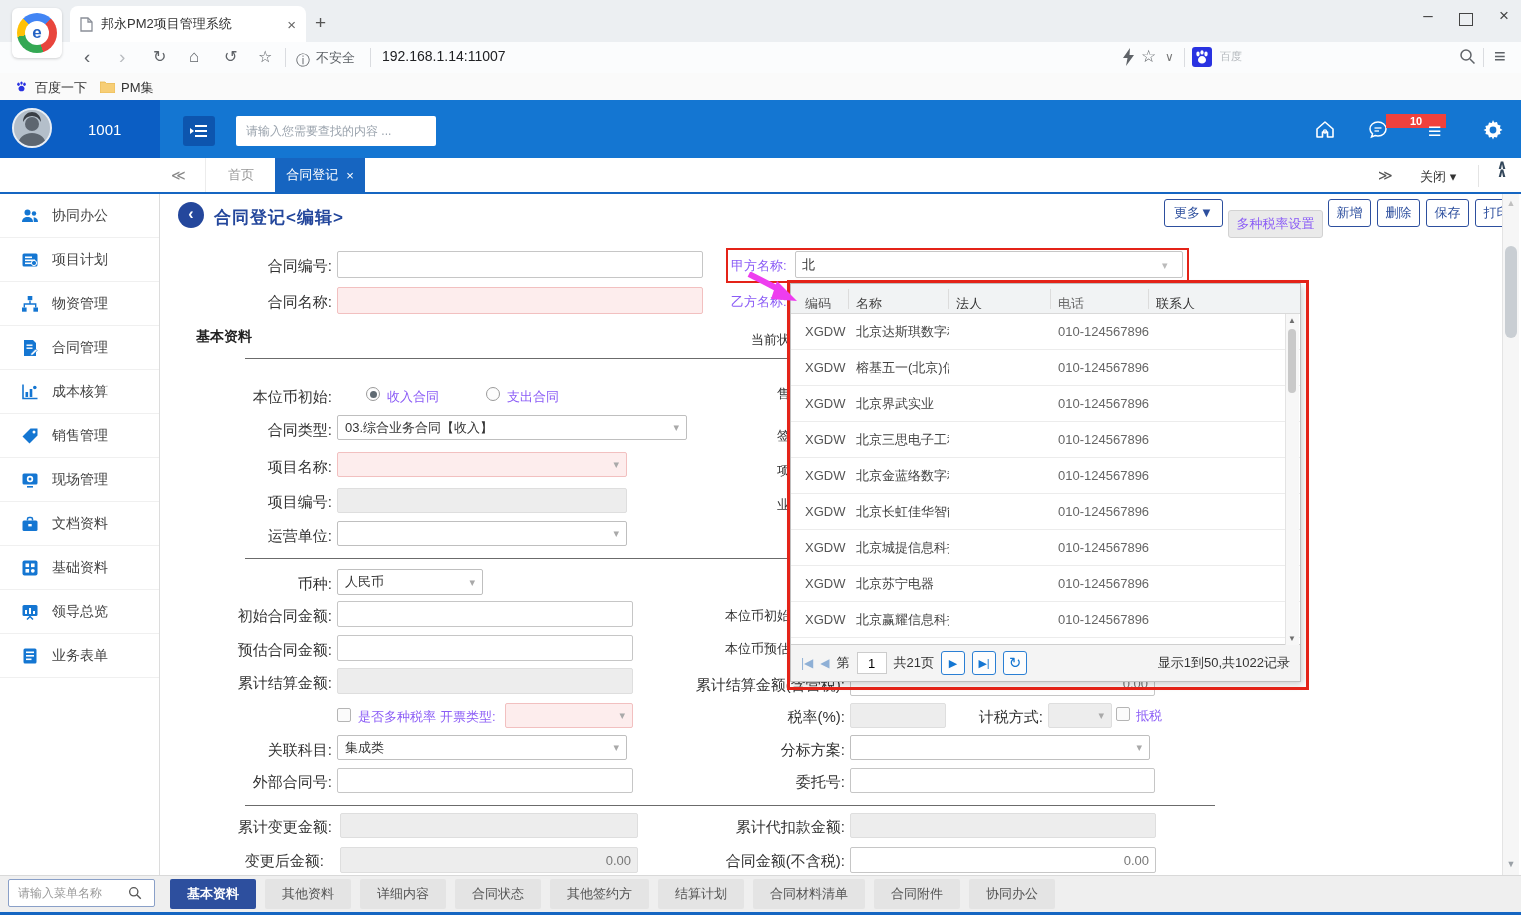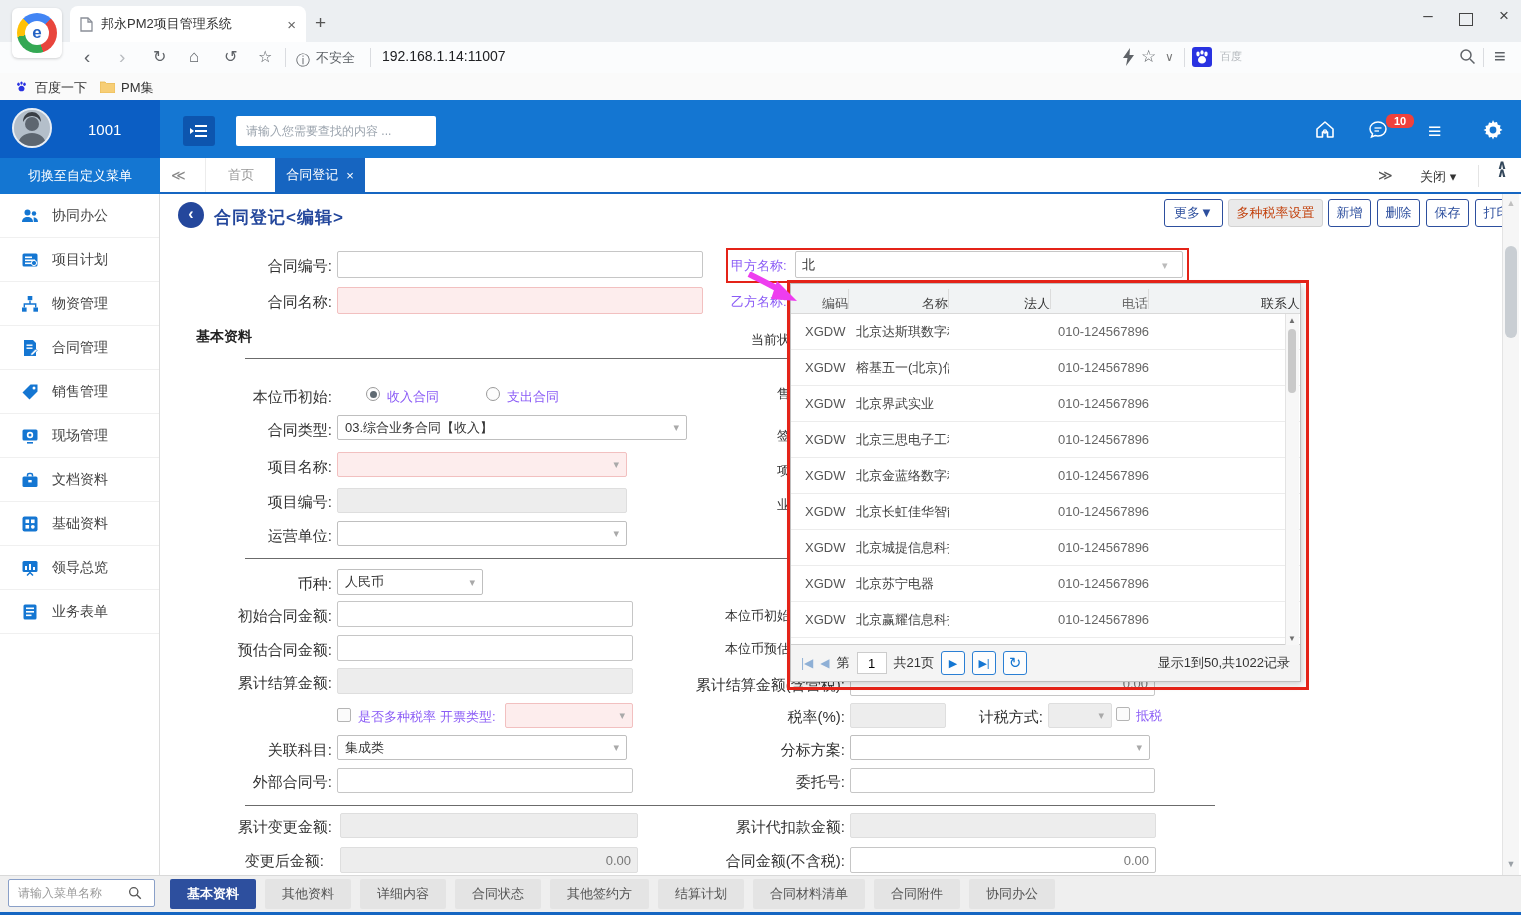--- a/index.html
+++ b/index.html
@@ -18,21 +18,21 @@
   .bookrow{position:absolute;left:0;top:73px;width:1521px;height:27px;background:#fafafa;border-bottom:1px solid #e6e6e6;}
   .bktxt{position:absolute;top:79px;font-size:13px;color:#333;}
   
   .apphdr{position:absolute;left:0;top:100px;width:1521px;height:58px;background:#1476d2;}
   .appleft{position:absolute;left:0;top:100px;width:160px;height:58px;background:#0b5ec4;}
   .avatar{position:absolute;left:12px;top:108px;width:40px;height:40px;border-radius:50%;background:#cfd6df;overflow:hidden;border:2px solid #e8eef5;box-sizing:border-box;}
   .uid{position:absolute;left:88px;top:121px;color:#fff;font-size:15px;}
   .togglebtn{position:absolute;left:183px;top:116px;width:32px;height:30px;background:#0d55ae;border-radius:3px;display:flex;align-items:center;justify-content:center;}
   .hsearch{position:absolute;left:236px;top:116px;width:200px;height:30px;border-radius:2px;border:none;background:#fff;font-size:12px;padding:0 10px;box-sizing:border-box;color:#333;}
   .hsearch::placeholder{color:#9aa3ad;}
-  .badge{position:absolute;left:1386px;top:114px;background:#f0413c;color:#fff;font-size:11px;font-weight:bold;border-radius:6px;padding:1px 8px;}
+  .badge{position:absolute;left:1386px;top:114px;background:#f0413c;color:#fff;font-size:11px;font-weight:bold;border-radius:0;padding:1px 24px;}
   .hmenu{position:absolute;left:1428px;top:118px;color:#fff;font-size:23px;}
   
   .navstrip{position:absolute;left:0;top:158px;width:1521px;height:36px;background:#fff;border-bottom:2px solid #1566c2;box-sizing:border-box;}
   .switchblk{position:absolute;left:0;top:158px;width:160px;height:36px;background:#1476d2;color:#fff;font-size:13px;display:flex;align-items:center;justify-content:center;}
   .ptab{position:absolute;top:158px;height:34px;display:flex;align-items:center;justify-content:center;font-size:13px;}
   .ptab.home{left:205px;width:70px;color:#999;border-left:1px solid #ececec;border-right:1px solid #ececec;}
   .ptab.act{left:275px;width:90px;background:#1665c1;color:#fff;gap:8px;}
   
   .sidebar{position:absolute;left:0;top:194px;width:160px;height:681px;background:#fff;border-right:1px solid #dcdcdc;box-sizing:border-box;}
   .sitem{height:43px;display:flex;align-items:center;gap:13px;padding-left:21px;border-bottom:1px solid #f0f0f0;font-size:14px;color:#444;}
@@ -40,21 +40,21 @@
   .sbsearch{position:absolute;left:8px;top:879px;width:147px;height:28px;background:#fff;border:1px solid #8aa0c8;border-radius:2px;z-index:12;display:flex;align-items:center;padding:0 7px;box-sizing:border-box;}
   .sbsearch input{border:none;outline:none;width:108px;font-size:12px;color:#333;background:transparent;}
   .sbsearch input::placeholder{color:#9a9a9a;}
   
   .mainbg{position:absolute;left:160px;top:194px;width:1342px;height:681px;background:#fff;}
   .backcir{position:absolute;left:178px;top:202px;width:26px;height:26px;border-radius:50%;background:#24479c;color:#fff;
     font-size:16px;font-weight:bold;text-align:center;line-height:24px;}
   .ptitle{position:absolute;left:214px;top:206px;font-size:17px;font-weight:bold;color:#24479c;letter-spacing:1px;}
   .btn{position:absolute;top:199px;height:28px;line-height:26px;text-align:center;background:#fff;border:1px solid #2d4f9e;
     border-radius:3px;color:#2d4f9e;font-size:13px;box-sizing:border-box;}
-  .btn.disab{background:#eaeaea;border-color:#d2d2d2;color:#c2410c;}
+  .btn.disab{background:#eaeaea;border-color:#d2d2d2;color:#8b5cf6;margin-top:11px;}
   
   .flb{position:absolute;font-size:15px;color:#333;text-align:right;width:100px;white-space:nowrap;}
   .flbL{position:absolute;font-size:13px;color:#8b5cf6;white-space:nowrap;}
   .fin{position:absolute;height:25px;border:1px solid #c6c6c6;background:#fff;font-size:13px;padding:0 6px;
     box-sizing:border-box;border-radius:2px;color:#333;}
   .fin.dis{background:#ededed;border-color:#dedede;}
   .fin.req{background:#fdeded;border-color:#f2c0c0;}
   .fin.rt{text-align:right;color:#777;}
   .sel{position:absolute;height:25px;border:1px solid #bfbfbf;background:#fff;border-radius:2px;box-sizing:border-box;
     display:flex;align-items:center;padding:0 7px;font-size:13px;color:#333;}
@@ -63,21 +63,21 @@
   .sel.dis{background:#ededed;border-color:#dedede;}
   .rad{position:absolute;width:14px;height:14px;border:1px solid #9a9a9a;border-radius:50%;background:#fdfdfd;box-sizing:border-box;}
   .rad.on::after{content:"";position:absolute;left:2.5px;top:2.5px;right:2.5px;bottom:2.5px;background:#5f6a72;border-radius:50%;}
   .chk{position:absolute;width:14px;height:14px;border:1px solid #b5b5b5;background:#fbfbfb;border-radius:2px;box-sizing:border-box;}
   .hline{position:absolute;height:1px;background:#6b6b6b;}
   .frag{position:absolute;font-size:13px;color:#333;text-align:right;white-space:nowrap;overflow:hidden;}
   
   .dpanel{position:absolute;left:790px;top:283px;width:511px;height:399px;background:#fff;border:1px solid #bfbfbf;
     box-sizing:border-box;z-index:20;box-shadow:2px 3px 7px rgba(0,0,0,.18);}
   .dhead{display:flex;height:29px;background:#f1f3f4;border-bottom:1px solid #d9d9d9;align-items:center;font-size:13px;color:#333;}
-  .dhc{box-sizing:border-box;padding-left:7px;border-right:1px solid #dcdcdc;height:20px;line-height:29px;overflow:hidden;white-space:nowrap;text-align:right;}
+  .dhc{box-sizing:border-box;padding-left:7px;border-right:1px solid #dcdcdc;height:20px;line-height:29px;overflow:hidden;white-space:nowrap;}
   .dbody{height:332px;overflow:hidden;}
   .drow{display:flex;height:35px;border-bottom:1px solid #ececec;align-items:center;font-size:13px;}
   .dc{box-sizing:border-box;padding-left:7px;overflow:hidden;white-space:nowrap;height:35px;line-height:35px;}
   .c1{width:58px;padding-left:14px;color:#555;}
   .c2{width:100px;color:#444;}
   .c3{width:102px;}
   .c4{width:98px;color:#666;}
   .c5{flex:1;}
   .dhead .c1{padding-left:14px;}
   .tsb{position:absolute;right:1px;top:30px;width:13px;height:331px;background:#f7f7f7;border-left:1px solid #e3e3e3;z-index:21;}
@@ -208,21 +208,20 @@
       <line x1="6.5" y1="11" x2="11" y2="11" stroke="#fff" stroke-width="1.3"></line>
   </svg>
   <span class="badge">10</span>
   <span class="hmenu">≡</span>
   <svg class="abs" style="left:1482px;top:119px;" width="22" height="22" viewBox="0 0 22 22">
     <path d="M11 1l1.2 2.6 2.8-.7 .8 2.8 2.8 .8-.7 2.8L20.5 11l-2.6 1.2 .7 2.8-2.8 .8-.8 2.8-2.8-.7L11 20.5l-1.2-2.6-2.8 .7-.8-2.8-2.8-.8 .7-2.8L1.5 11l2.6-1.2-.7-2.8 2.8-.8 .8-2.8 2.8 .7z" fill="#fff"></path>
       <circle cx="11" cy="11" r="3.4" fill="#1476d2"></circle>
   </svg>
 
   <div class="navstrip"></div>
-  <div class="switchblk">切换至自定义菜单</div>
   <span class="abs" style="left:171px;top:167px;font-size:14px;color:#888;">≪</span>
   <div class="ptab home">首页</div>
   <div class="ptab act">
     <span>合同登记</span>
     <span style="font-size:13px;">×</span>
   </div>
   <span class="abs" style="left:1378px;top:167px;font-size:14px;color:#555;">≫</span>
   <span class="abs" style="left:1420px;top:168px;font-size:13px;color:#333;">
     <span>关闭</span>
     <span style="color:#333;">▾</span>
@@ -263,20 +262,29 @@
       <span>物资管理</span>
     </div>
     <div class="sitem">
       <svg width="18" height="18" viewBox="0 0 18 18">
           <path d="M3 1h9l3 3v13H3z" fill="#1476d2"></path>
           <rect x="5.5" y="5.5" width="6" height="1.4" fill="#fff"></rect>
           <rect x="5.5" y="8.5" width="6" height="1.4" fill="#fff"></rect>
           <path d="M10 14.5l4.5-4.5 1.6 1.6-4.5 4.5-2 .4z" fill="#fff" stroke="#1476d2" stroke-width="0.7"></path>
         </svg>
       <span>合同管理</span>
+    </div>
+    <div class="sitem">
+      <svg width="18" height="18" viewBox="0 0 18 18">
+          <path d="M2 1.5v14h14.5" stroke="#1476d2" stroke-width="1.6" fill="none"></path>
+          <rect x="4.5" y="9" width="2.6" height="5" fill="#1476d2"></rect>
+          <rect x="8.7" y="6" width="2.6" height="8" fill="#1476d2"></rect>
+          <circle cx="13.8" cy="4.5" r="1.8" fill="#1476d2"></circle>
+        </svg>
+      <span>成本核算</span>
     </div>
     <div class="sitem">
       <svg width="18" height="18" viewBox="0 0 18 18">
           <path d="M1.5 9.5L9.5 1.5h7v7l-8 8z" fill="#1476d2"></path>
           <circle cx="13" cy="5" r="1.5" fill="#fff"></circle>
         </svg>
       <span>销售管理</span>
     </div>
     <div class="sitem">
       <svg width="18" height="18" viewBox="0 0 18 18">

